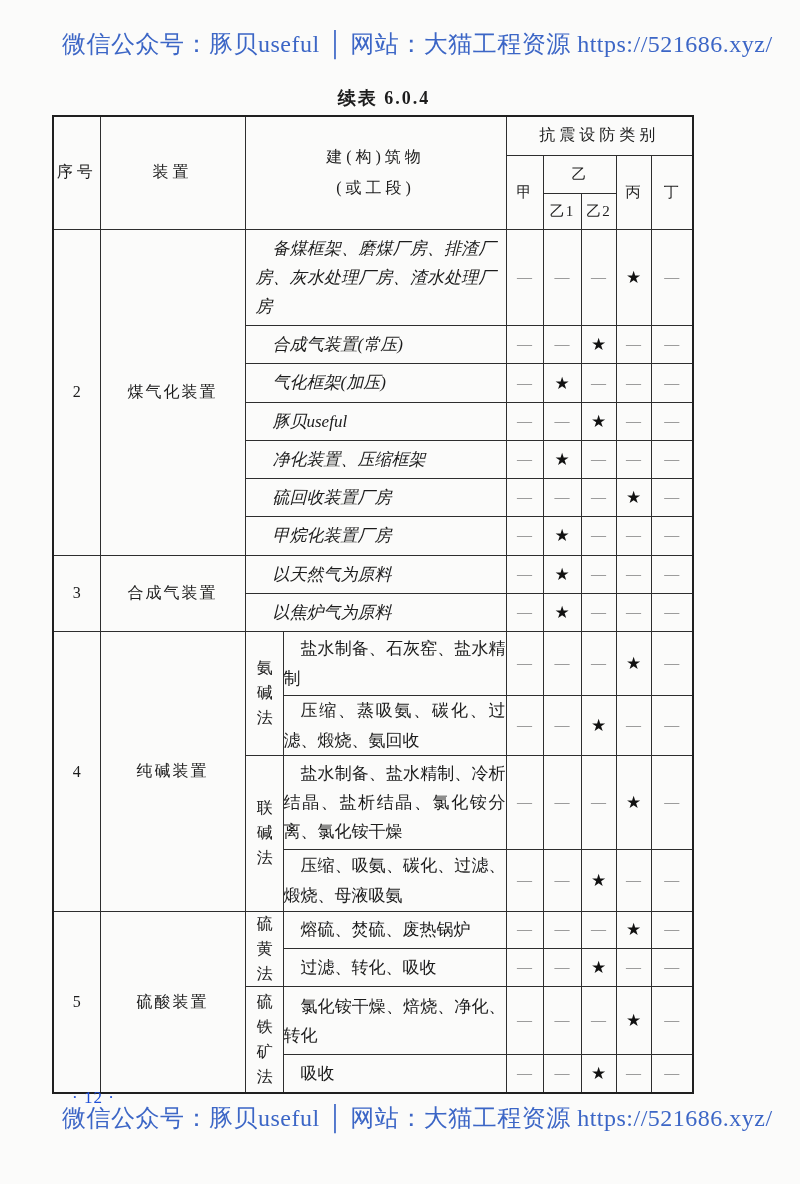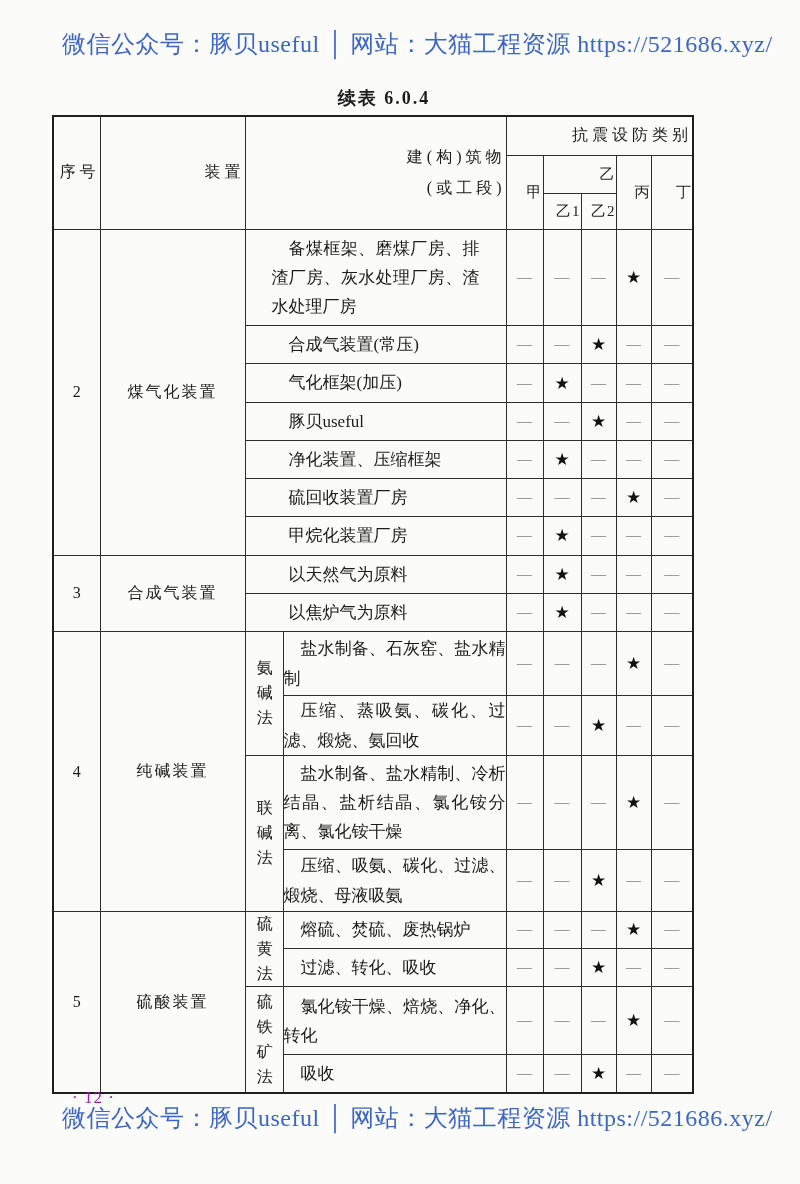--- a/index.html
+++ b/index.html
@@ -15,49 +15,49 @@
     font-size:24px;color:#3c66c6;letter-spacing:0.5px;margin-left:44px;
   }
   .watermark.top{top:28px;}
   .watermark.bottom{top:1102px;}
   .doc-title{
     position:absolute;top:86px;left:64px;width:640px;
     text-align:center;font-size:18px;font-weight:bold;letter-spacing:2px;
   }
   .page-number{
     position:absolute;left:72px;top:1088px;
-    font-size:17px;color:#a21caf;background:transparent;letter-spacing:1px;
+    font-size:17px;color:#1d4ed8;background:transparent;letter-spacing:1px;
   }
   table.std{
     position:absolute;left:52px;top:115px;width:640px;
     border-collapse:collapse;table-layout:fixed;
     border:2px solid #1f1f1f;
   }
   table.std th,table.std td{
     border:1px solid #2e2e2e;padding:0;vertical-align:middle;
     font-weight:normal;overflow:hidden;
   }
   thead th{
-    text-align:right;font-size:16px;font-weight:bold;letter-spacing:4px;
+    text-align:center;font-size:16px;font-weight:bold;letter-spacing:4px;
   }
   thead th.sub{letter-spacing:1px;font-size:15px;}
   .hdr-two-line span{display:block;line-height:1.9;}
   td.c{text-align:center;}
   td.seq{font-size:16px;}
   td.device{font-size:16px;letter-spacing:2px;}
   td.method{text-align:center;}
   td.method .vtext{
     display:inline-block;width:1.1em;word-break:break-all;
     font-size:16px;line-height:1.55;text-align:right;letter-spacing:0;
   }
   td.bld{
     text-align:justify;font-size:17px;line-height:1.72;
     padding:4px 8px;text-indent:1em;
   }
-  td.bld.wide{padding:4px 26px;}
+  td.bld.wide{padding:4px 10px;font-style:italic;}
   td.mark{text-align:center;font-size:16px;}
   td.mark.dash{color:#7d7d7d;font-size:15px;letter-spacing:0;}
   td.mark.star{color:#111;font-size:17px;}
 </style>
 </head>
 <body>
 
 <div class="watermark top">微信公众号：豚贝useful │ 网站：大猫工程资源 https://521686.xyz/</div>
 
 <div class="doc-title">续表 6.0.4</div>

